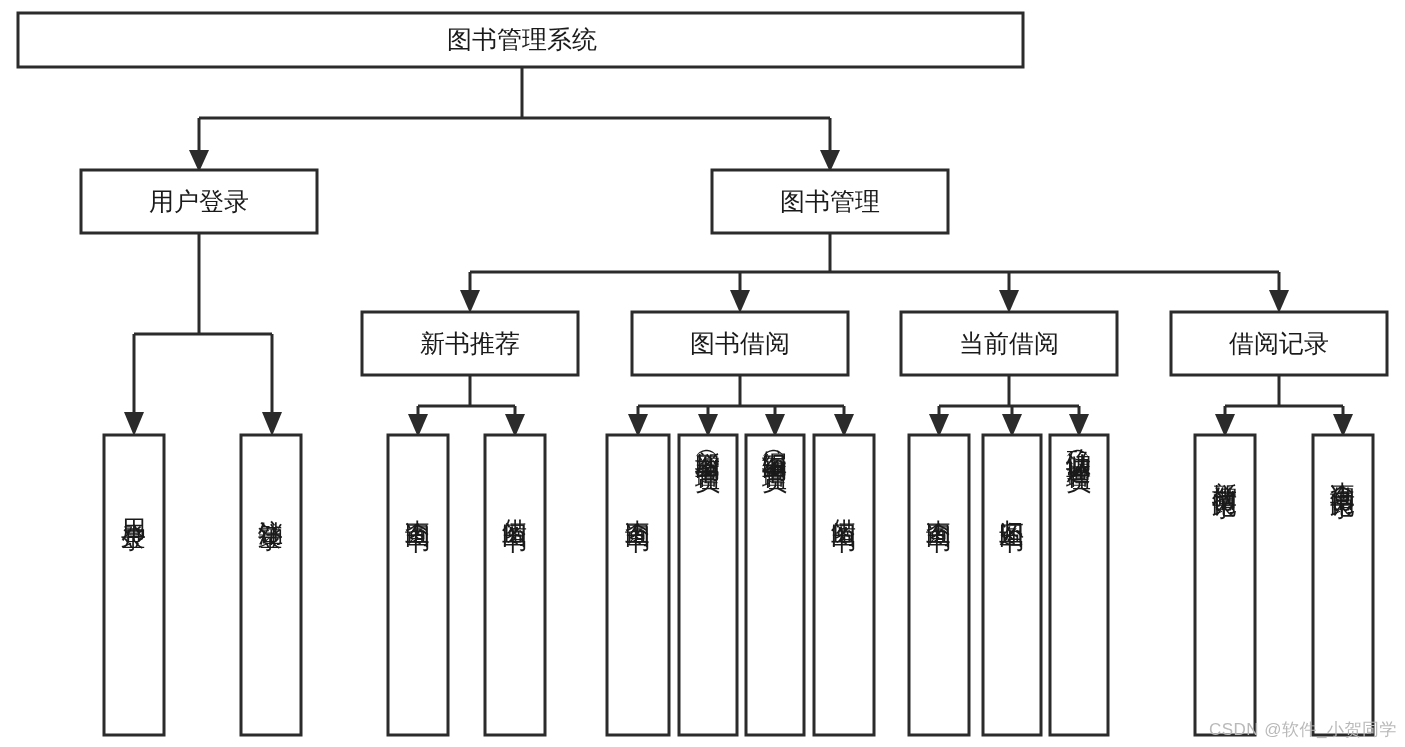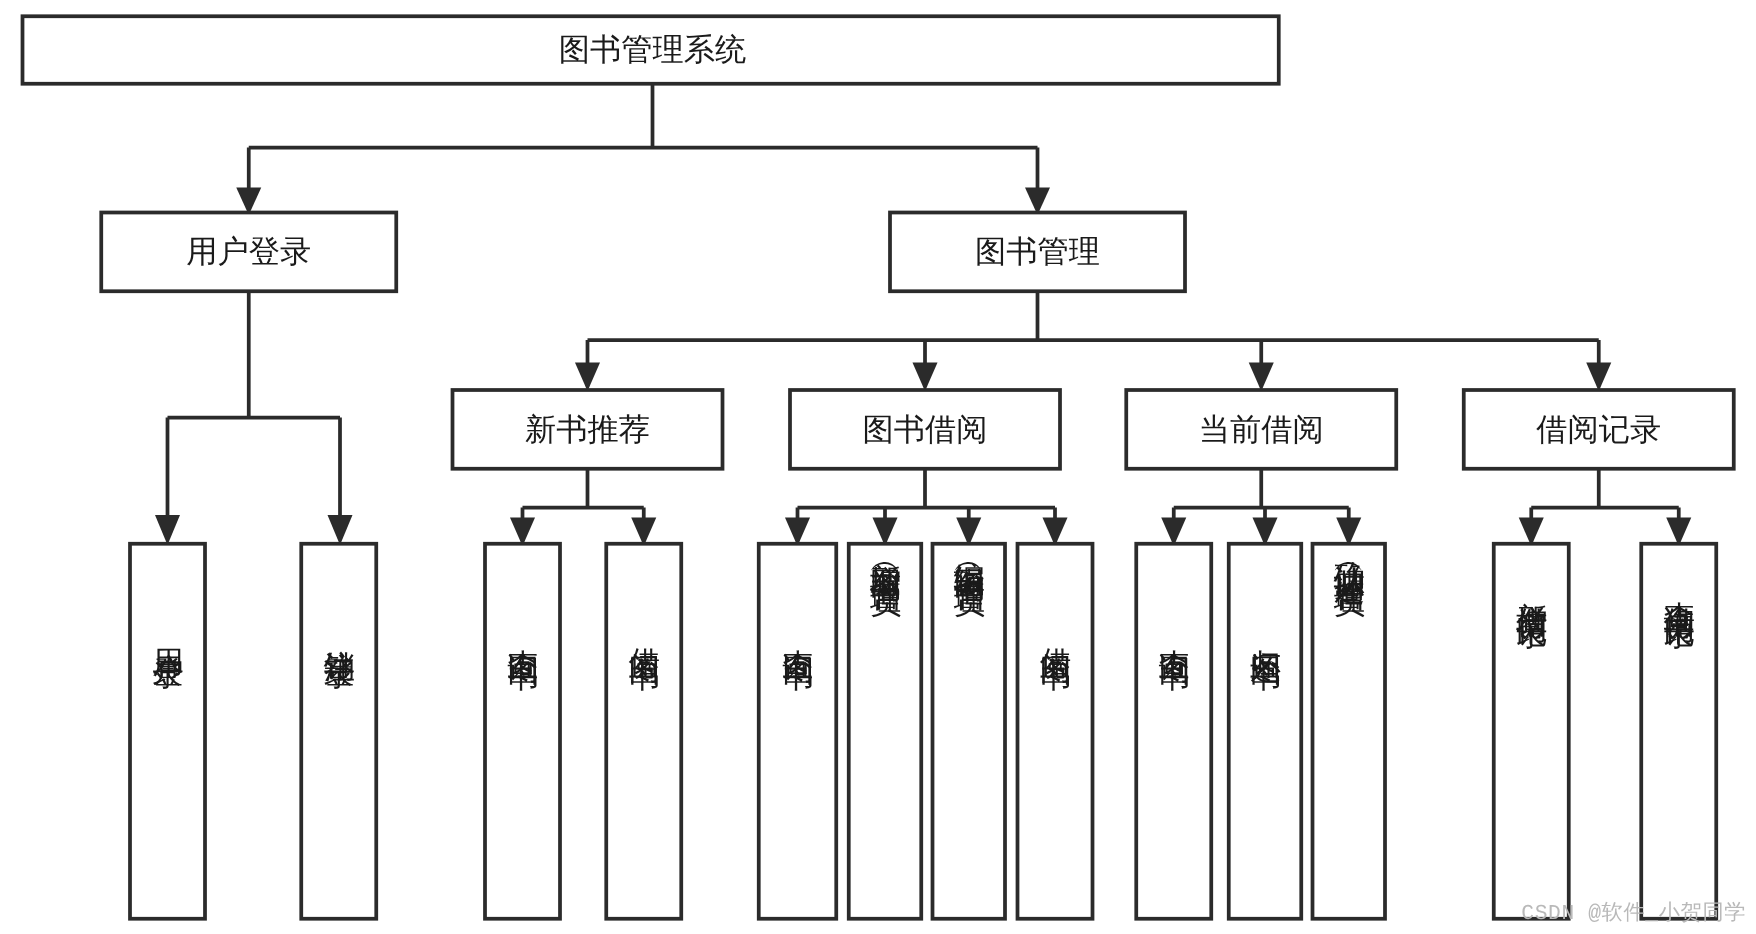--- a/index.html
+++ b/index.html
@@ -56,21 +56,21 @@
     writing-mode: vertical-rl;
     text-orientation: upright;
     glyph-orientation-vertical: 0;
     text-anchor: middle;
     letter-spacing: 3px;
   }
   .watermark {
     position: absolute;
     right: 8px;
     bottom: 6px;
-    font-family: Liberation Mono, monospace;
+    font-family: Liberation Sans, sans-serif;
     font-size: 17px;
     color: #b9b9b9;
     white-space: nowrap;
     letter-spacing: 0.5px;
   }
 </style>
 </head>
 <body>
 
 <div id="diagram-root">

